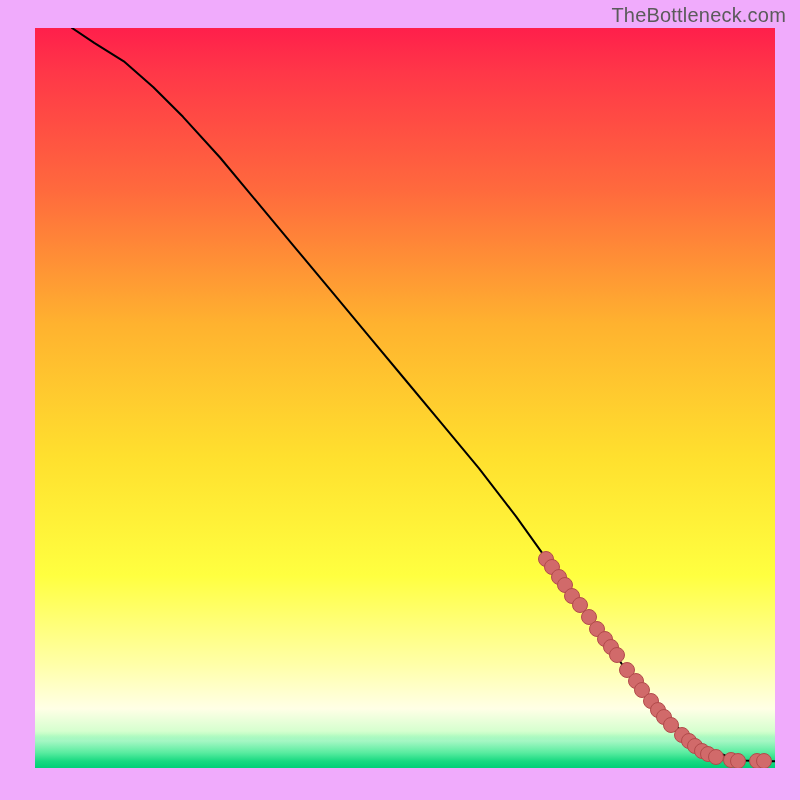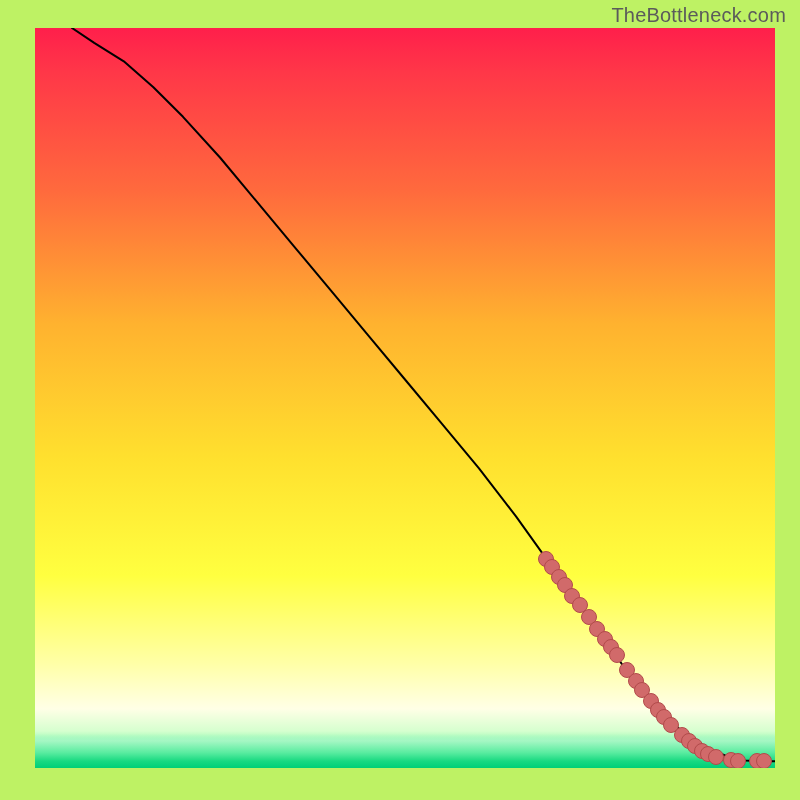--- a/index.html
+++ b/index.html
@@ -8,21 +8,21 @@
     width: 800px;
     height: 800px;
     background: #000;
     font-family: Arial, Helvetica, sans-serif;
     overflow: hidden;
   }
   .frame {
     position: relative;
     width: 800px;
     height: 800px;
-    background: #bef264;
+    background: #f0abfc;
   }
   .watermark {
     position: absolute;
     top: 4px;
     right: 14px;
     color: #5b5b5b;
     font-size: 20px;
     letter-spacing: 0.2px;
     z-index: 50;
   }

